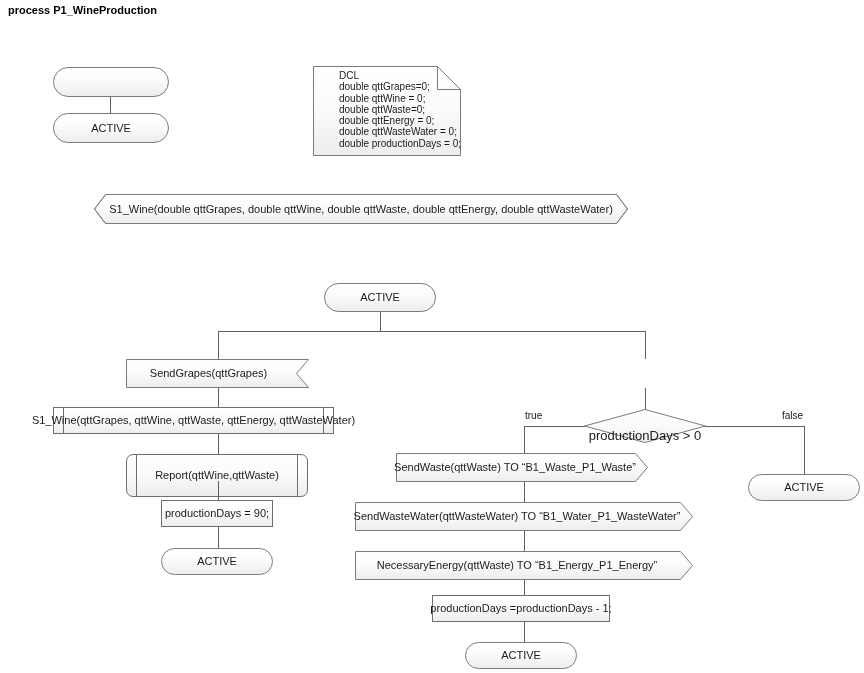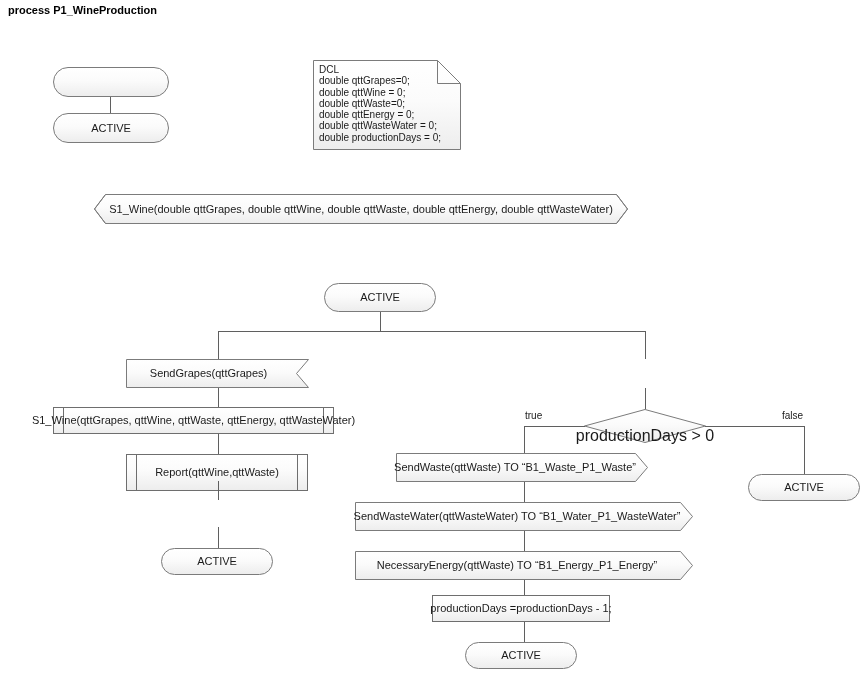--- a/index.html
+++ b/index.html
@@ -116,21 +116,21 @@
   .signal-sym {
     border: none;
     background: transparent;
   }
 
   
   .decision {
     border: none;
     background: transparent;
   }
-  .decision .label { font-size: 16px; margin-top: 20px; }
+  .decision .label { font-size: 13px; margin-top: 20px; }
 
   
   .note {
     border: none;
     background: transparent;
     display: block;
   }
   .note .note-text {
     position: relative;
     z-index: 3;
@@ -168,21 +168,21 @@
   <div class="shape state state-empty shadowed" style="left:53px; top:67px; width:116px; height:30px;">
     <span class="label"></span>
   </div>
 
   <div class="conn conn-v" style="left:110px; top:97px; height:16px;"></div>
 
   <div class="shape state shadowed" style="left:53px; top:113px; width:116px; height:30px;">
     <span class="label">ACTIVE</span>
   </div>
 
-  <div class="shape note shadowed" style="left:313px; top:60px; width:148px; height:90px;">
+  <div class="shape note shadowed" style="left:313px; top:66px; width:148px; height:90px;padding-left:20px;">
     <svg viewBox="0 0 148 90" preserveAspectRatio="none">
       <defs>
         <linearGradient id="gradNote" x1="0" y1="0" x2="0" y2="1">
           <stop offset="0%" stop-color="#ffffff"></stop>
           <stop offset="45%" stop-color="#fbfbfb"></stop>
           <stop offset="100%" stop-color="#ededed"></stop>
         </linearGradient>
       </defs>
       <path d="M0.5,0.5 L124.5,0.5 L147.5,23.5 L147.5,89.5 L0.5,89.5 Z" fill="url(#gradNote)" stroke="#7b7b7b" stroke-width="1"></path>
       <path d="M124.5,0.5 L124.5,23.5 L147.5,23.5" fill="none" stroke="#7b7b7b" stroke-width="1"></path>
@@ -241,28 +241,31 @@
   <div class="conn conn-v" style="left:218px; top:388px; height:19px;"></div>
 
   <div class="shape procedure shadowed" style="left:53px; top:407px; width:281px; height:27px;">
     <span class="bar-l"></span>
     <span class="bar-r"></span>
     <span class="label">S1_Wine(qttGrapes, qttWine, qttWaste, qttEnergy, qttWasteWater)</span>
   </div>
 
   <div class="conn conn-v" style="left:218px; top:434px; height:20px;"></div>
 
-  <div class="shape procedure shadowed" style="left:126px; top:454px; width:182px; height:37px;">
+  <div class="shape procedure shadowed" style="left:126px; top:454px; width:182px; height:43px;border-radius:7px;">
     <span class="bar-l"></span>
     <span class="bar-r"></span>
     <span class="label">Report(qttWine,qttWaste)</span>
   </div>
 
   <div class="conn conn-v" style="left:218px; top:481px; height:19px;"></div>
 
+  <div class="shape task shadowed" style="left:161px; top:500px; width:112px; height:27px;">
+    <span class="label">productionDays = 90;</span>
+  </div>
 
   <div class="conn conn-v" style="left:218px; top:527px; height:21px;"></div>
 
   <div class="shape state shadowed" style="left:161px; top:548px; width:112px; height:27px;">
     <span class="label">ACTIVE</span>
   </div>
 
 
   <div class="conn conn-v" style="left:645px; top:388px; height:21px;"></div>
 

